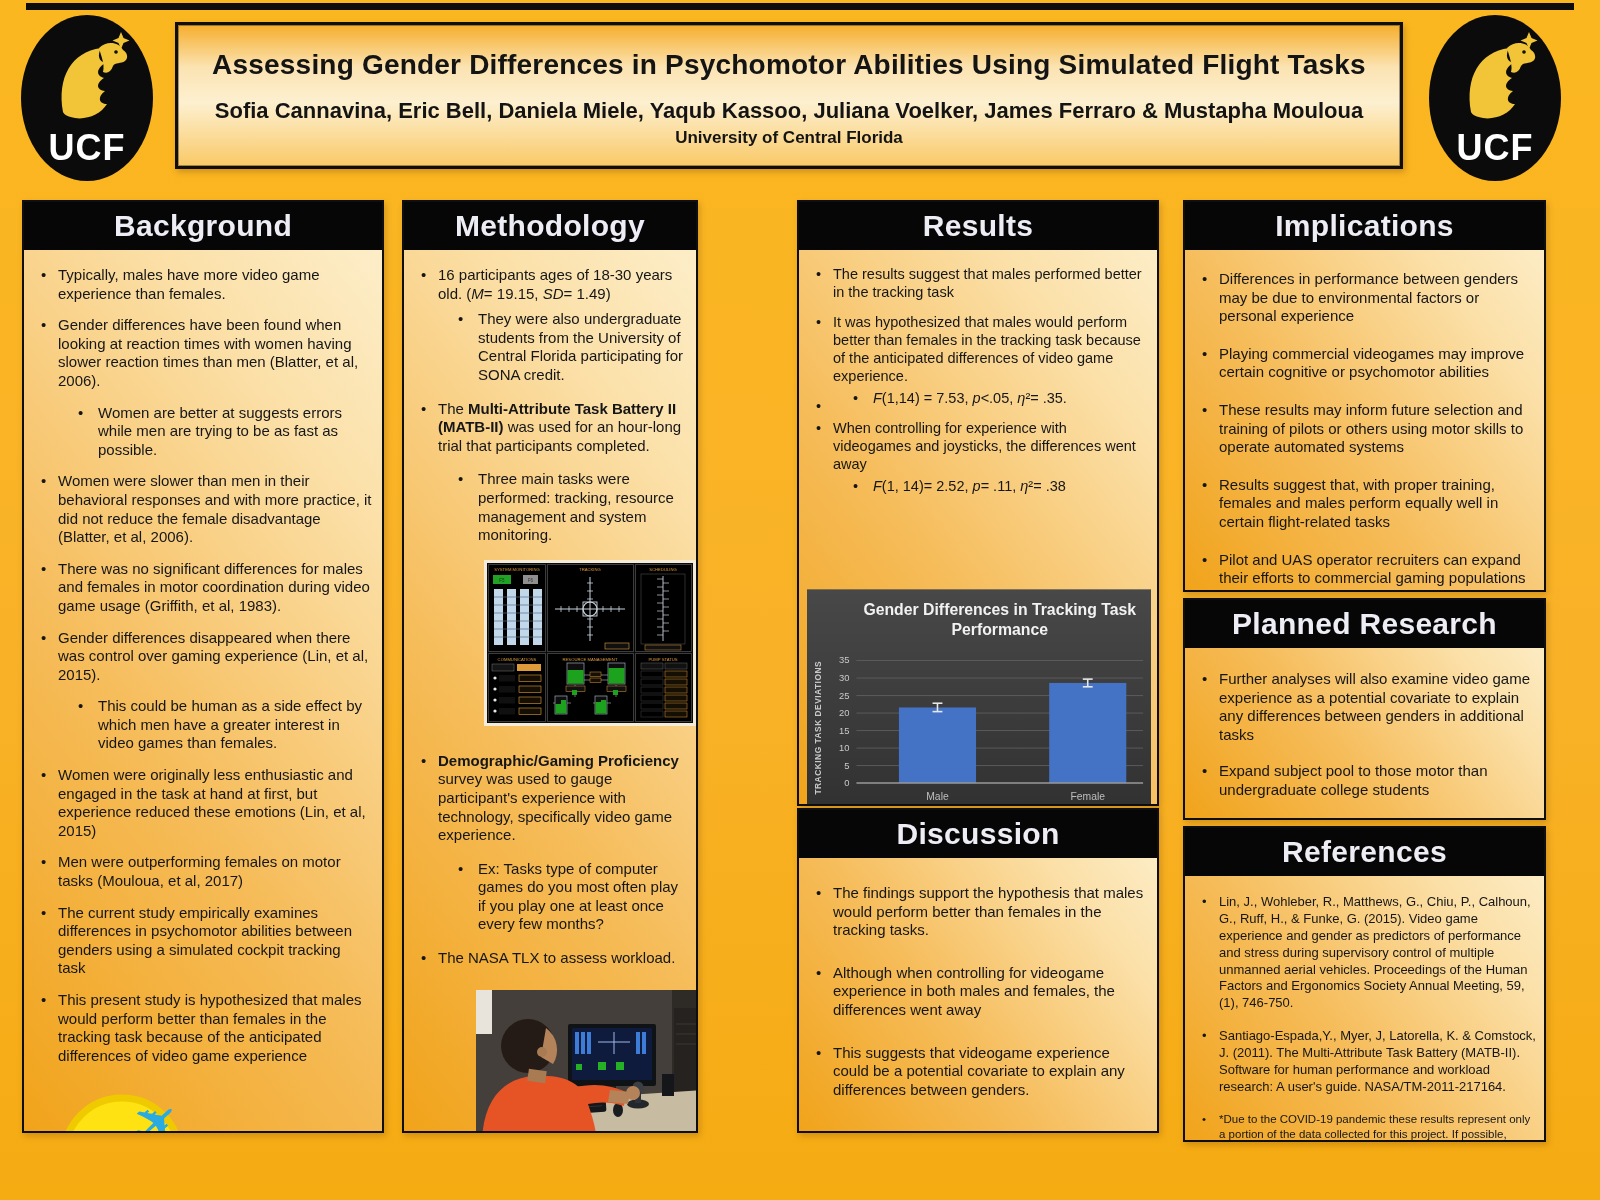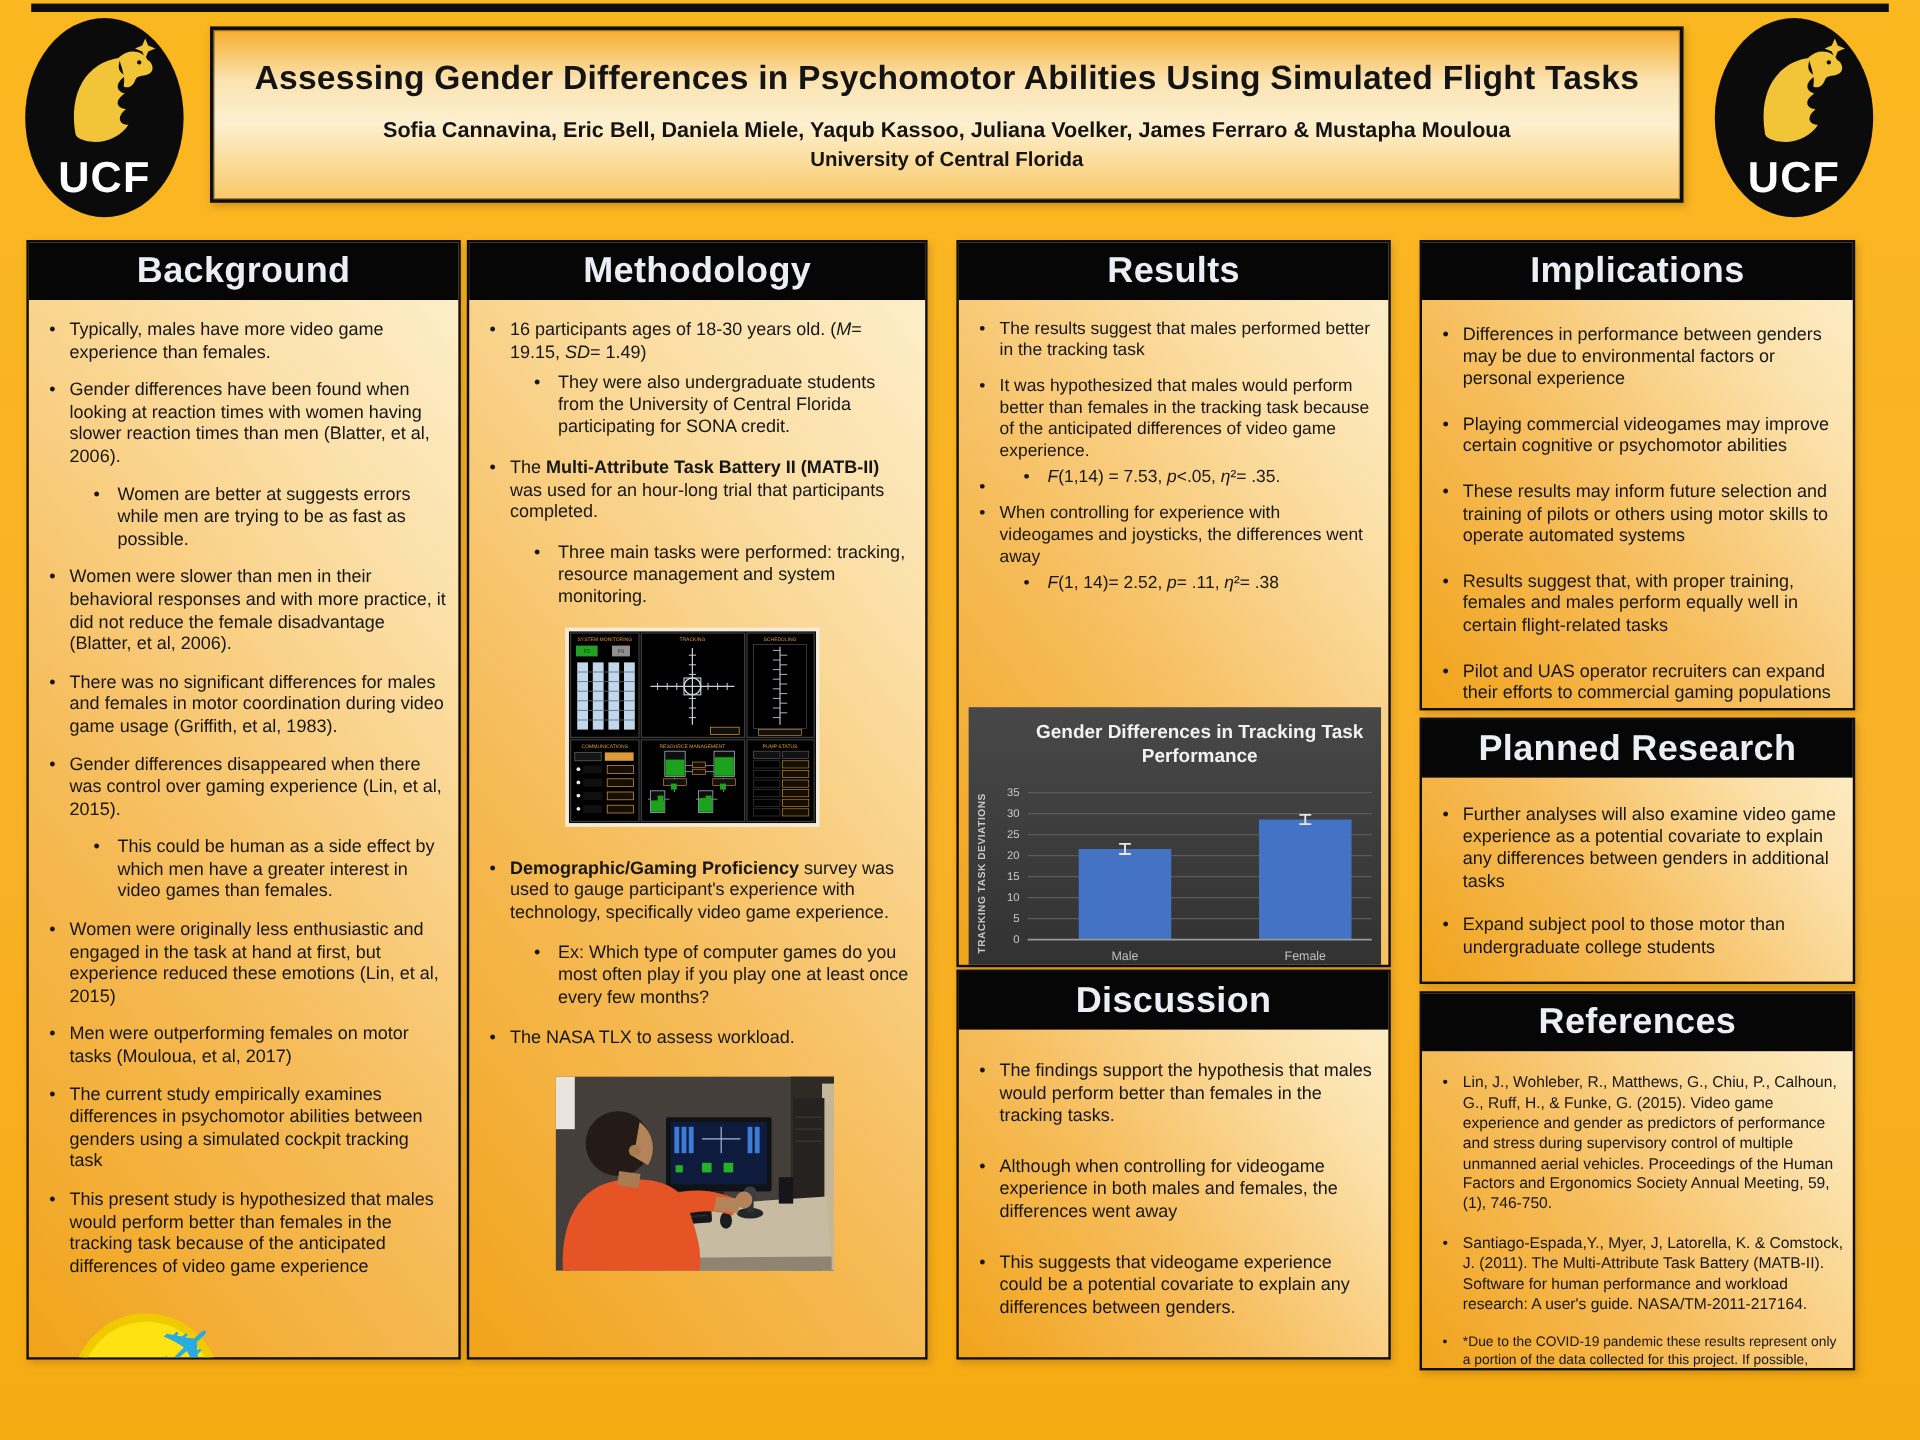--- a/index.html
+++ b/index.html
@@ -6,21 +6,21 @@
   .poster{position:relative;width:1600px;height:1200px;overflow:hidden;
           background:linear-gradient(180deg,#FBB71F 0%,#F9B228 55%,#F5AB12 100%);
           font-family:"Liberation Sans",sans-serif;}
   .top-rule{position:absolute;left:26px;right:26px;top:3px;height:7px;background:#0D0D0D;}
 
   .title-box{position:absolute;left:175px;top:22px;width:1228px;height:147px;box-sizing:border-box;
              border:3px solid #0E0E0E;box-shadow:inset 0 0 0 1px rgba(0,0,0,.35),2px 3px 6px rgba(80,40,0,.25);
              background:linear-gradient(180deg,#F6AE2C 0%,#FBE3B2 30%,#FDF0D0 55%,#F9C967 100%);
              text-align:center;}
   .title{margin-top:24px;font-size:28px;font-weight:bold;color:#141414;letter-spacing:.2px;}
-  .authors{margin-top:17px;font-size:18px;font-weight:bold;color:#141414;}
+  .authors{margin-top:17px;font-size:22px;font-weight:bold;color:#141414;}
   .affiliation{margin-top:4px;font-size:17px;font-weight:bold;color:#141414;}
 
   .ucf-logo{position:absolute;top:12px;width:142px;height:172px;}
   .ucf-left{left:16px;} .ucf-right{left:1424px;}
 
   .panel{position:absolute;box-sizing:border-box;border:2px solid #0E0E0E;
          background:linear-gradient(52deg,#F1A31A 0%,#F6BD5C 40%,#FBDFA6 75%,#FDF0CE 100%);
          box-shadow:2px 3px 6px rgba(80,40,0,.22);}
   .panel-h{height:48px;background:#060606;display:flex;align-items:center;justify-content:center;
            font-size:30px;font-weight:bold;color:#EDEDF5;letter-spacing:.3px;}
@@ -116,21 +116,21 @@
             <circle cx="111" cy="121" r="6" fill="#E8221C"></circle>
               <circle cx="111" cy="121" r="2.2" fill="#FFFFFF"></circle>
             <circle cx="136" cy="121" r="6" fill="#E8221C"></circle>
               <circle cx="136" cy="121" r="2.2" fill="#FFFFFF"></circle>
           </g>
         </svg>
       </div>
     </div>
   </section>
 
-  <section class="panel" style="left:389px;top:200px;width:384px;height:933px;">
+  <section class="panel" style="left:402px;top:200px;width:296px;height:933px;">
     <div class="panel-h">
         <span>Methodology</span>
       </div>
     <div class="panel-b meth-body">
       <div>
           <div class="bullet-item indent-0"><span class="marker">•</span><span class="btext">16 participants ages of 18-30 years old. (<i>M</i>= 19.15, <i>SD</i>= 1.49)</span></div>
           <div class="bullet-item indent-1 tight"><span class="marker">•</span><span class="btext">They were also undergraduate students from the University of Central Florida participating for SONA credit.</span></div>
           <div class="bullet-item indent-0"><span class="marker">•</span><span class="btext">The <b>Multi-Attribute Task Battery II (MATB-II)</b> was used for an hour-long trial that participants completed.</span></div>
           <div class="bullet-item indent-1"><span class="marker">•</span><span class="btext">Three main tasks were performed: tracking, resource management and system monitoring.</span></div>
         </div>
@@ -275,21 +275,21 @@
             <rect x="178" y="124" width="22" height="6"></rect>
               <rect x="178" y="132" width="22" height="6"></rect>
             <rect x="178" y="140" width="22" height="6"></rect>
               <rect x="178" y="148" width="22" height="6"></rect>
           </g>
         </svg>
       </div>
 
       <div>
           <div class="bullet-item indent-0"><span class="marker">•</span><span class="btext"><b>Demographic/Gaming Proficiency</b> survey was used to gauge participant's experience with technology, specifically video game experience.</span></div>
-          <div class="bullet-item indent-1"><span class="marker">•</span><span class="btext">Ex: Which type of computer games do you most often play if you play one at least once every few months?</span></div>
+          <div class="bullet-item indent-1"><span class="marker">•</span><span class="btext">Ex: Tasks type of computer games do you most often play if you play one at least once every few months?</span></div>
           <div class="bullet-item indent-0"><span class="marker">•</span><span class="btext">The NASA TLX to assess workload.</span></div>
         </div>
 
       <div class="photo">
         <svg viewBox="0 0 232 162" width="100%" height="100%">
           <rect width="232" height="162" fill="#453F3B"></rect>
           <rect x="0" y="0" width="16" height="44" fill="#E8E4DC"></rect>
           <rect x="196" y="0" width="36" height="162" fill="#2E2A26"></rect>
           <rect x="222" y="6" width="10" height="156" fill="#C4B698"></rect>
           <rect x="198" y="18" width="26" height="124" fill="#26221F"></rect>

